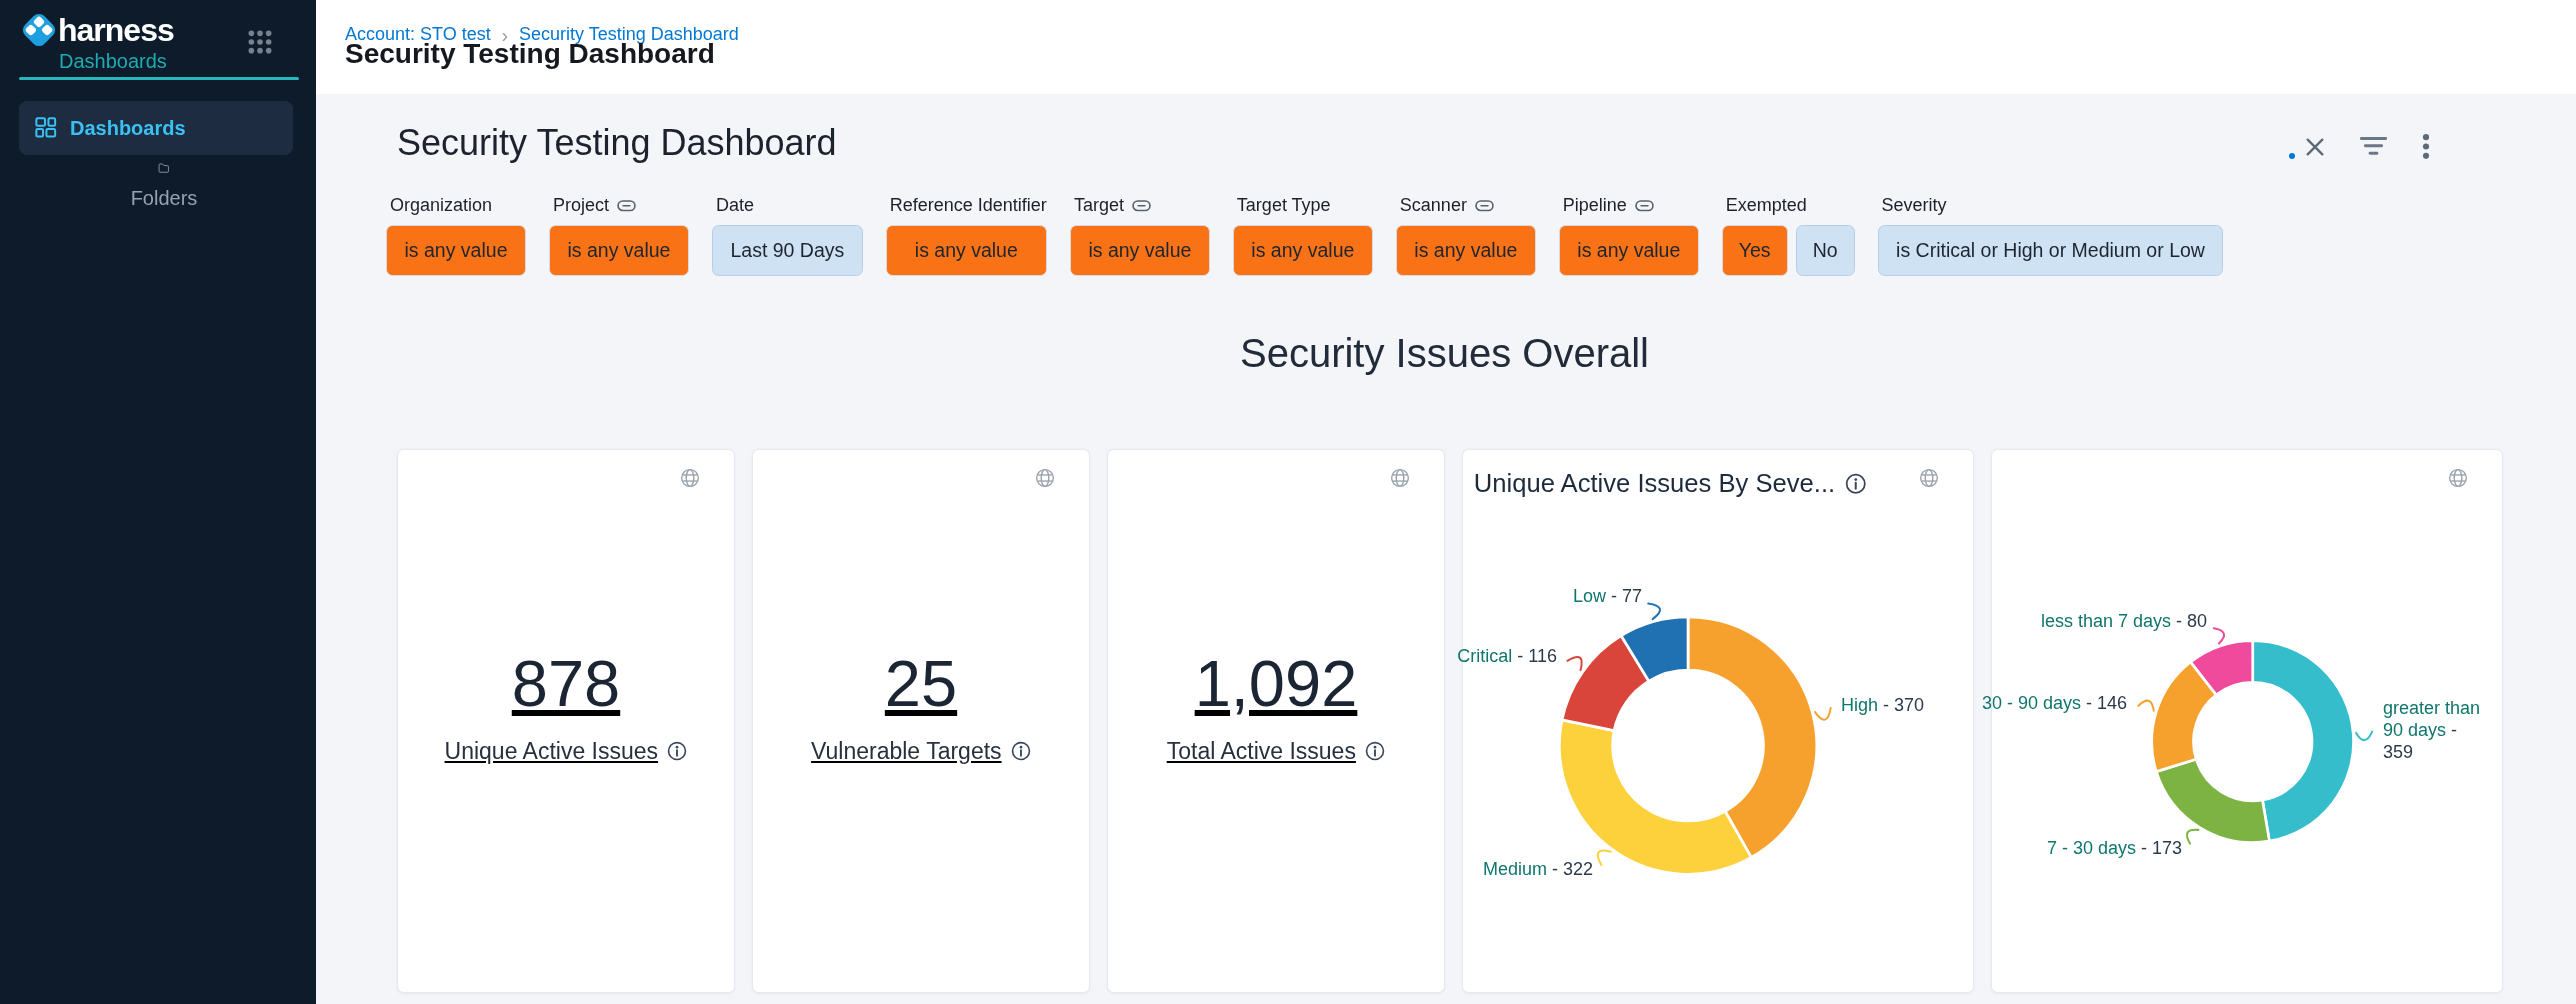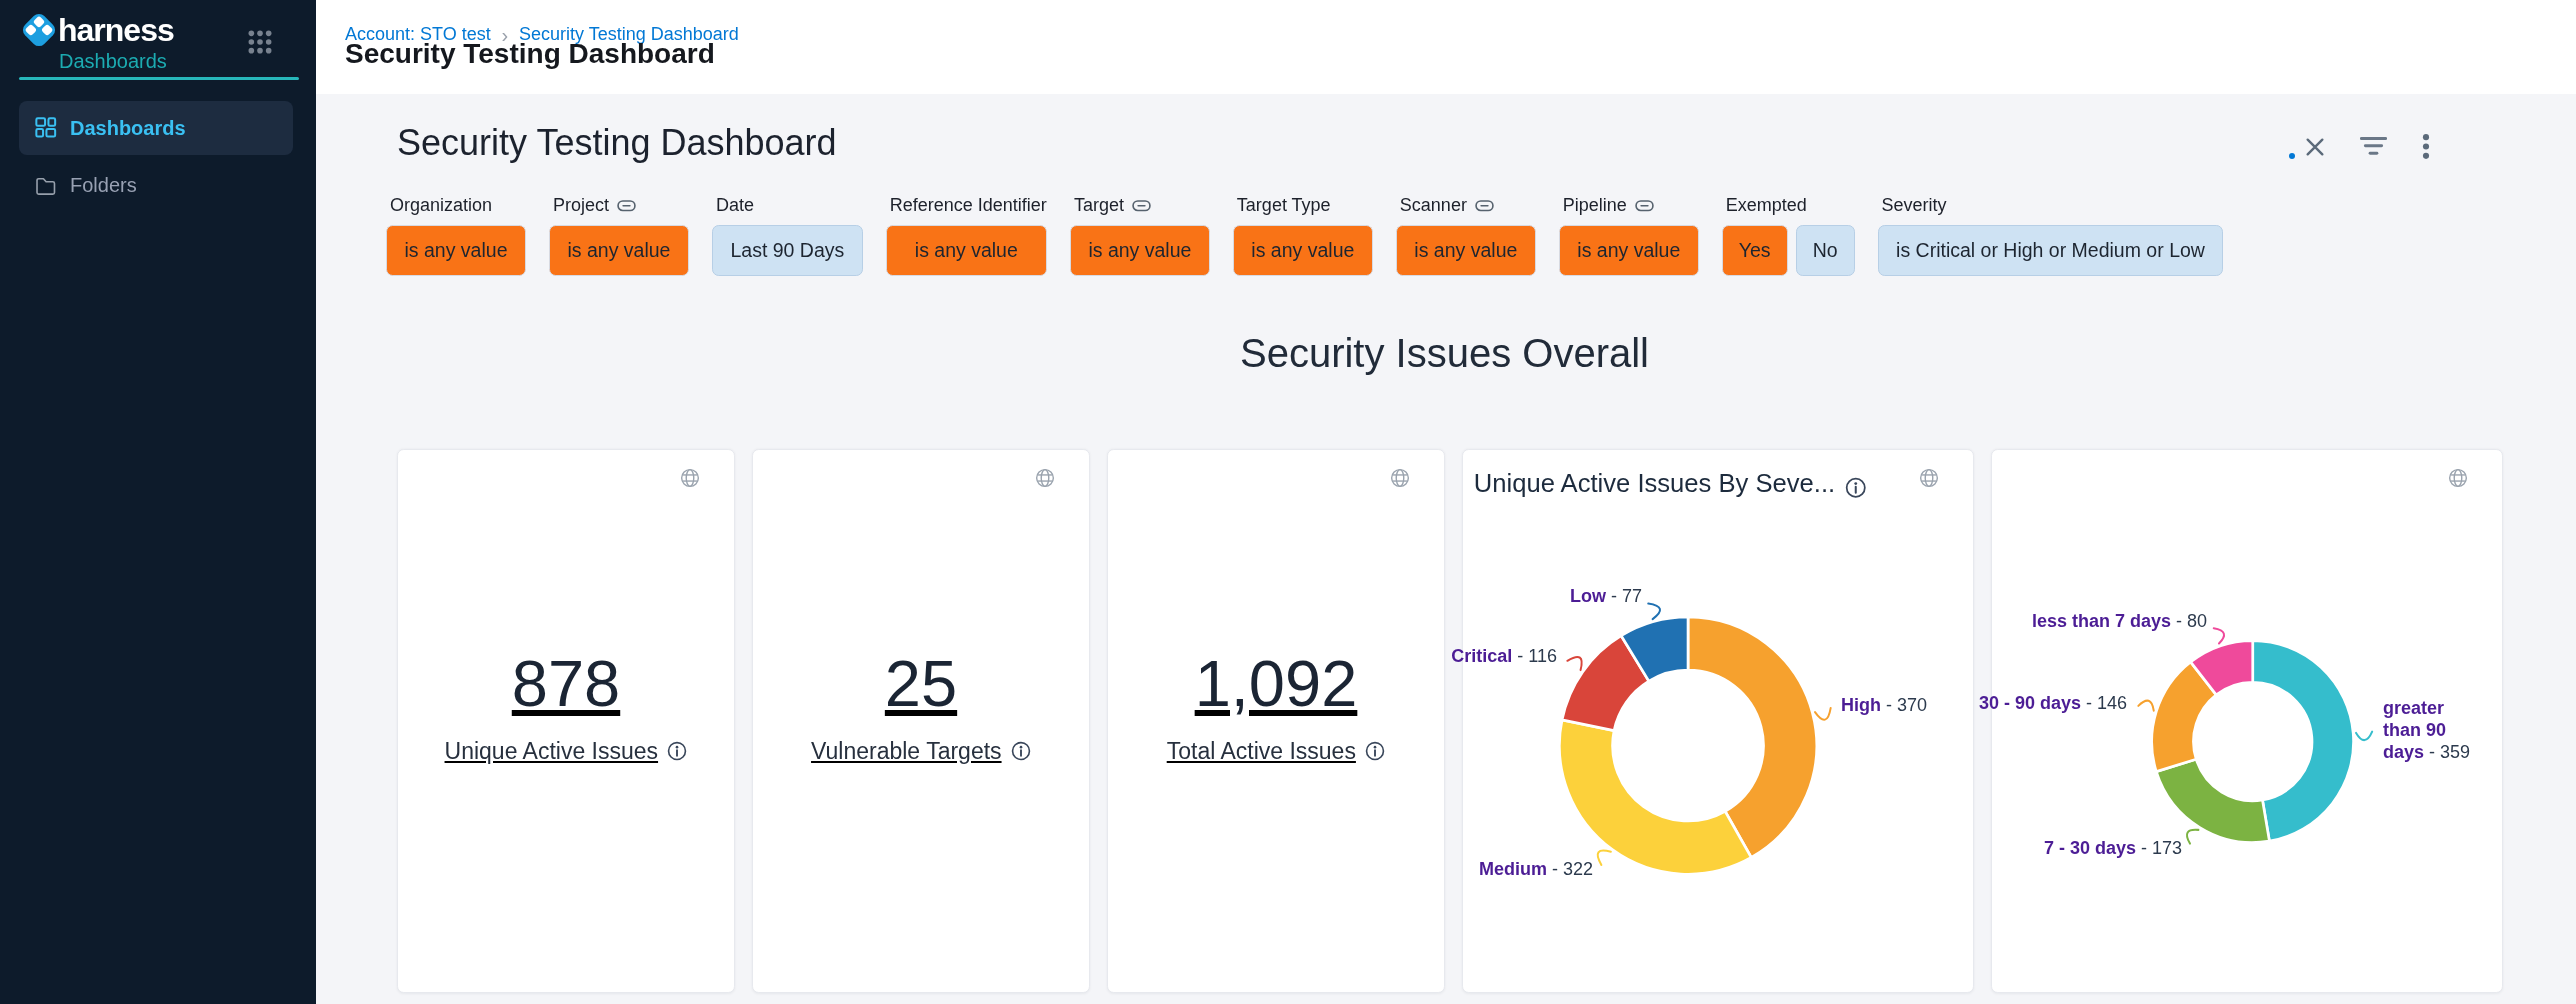--- a/index.html
+++ b/index.html
@@ -10,21 +10,21 @@
   .sidebar{position:absolute;left:0;top:0;width:316px;height:1005px;background:#0d1b2b;}
   .harness-logo{position:absolute;left:17.5px;top:9.4px;}
   .logo-text{position:absolute;left:58px;top:12px;font-size:32px;font-weight:700;color:#ffffff;letter-spacing:-1px;}
   .module-label{position:absolute;left:59px;top:50px;font-size:20px;font-weight:500;color:#1cabb1;}
   .apps-grid{position:absolute;left:248px;top:30px;}
   .sidebar-divider{position:absolute;left:19px;top:77px;width:280px;height:3.4px;background:#27b7ba;border-radius:2px;}
   .sidenav{position:absolute;left:19px;top:101px;right:23px;}
   .nav-item{display:flex;align-items:center;gap:13.5px;height:54px;padding-left:16px;border-radius:8px;
             font-size:20px;color:#98a1b3;cursor:pointer;}
   .nav-item.active{background:#1d2c40;color:#3ac0f2;font-weight:600;}
-  .nav-item + .nav-item{margin-top:6.7px;height:48px;}
+  .nav-item + .nav-item{margin-top:6.7px;height:48px;flex-direction:column;}
 
   
   .header{position:absolute;left:316px;top:0;right:0;height:94px;background:#ffffff;border-bottom:0.7px solid #e2e4e9;}
   .breadcrumb{position:absolute;left:29px;top:24px;display:flex;align-items:center;gap:10.8px;font-size:18px;}
   .crumb{color:#0278d5;text-decoration:none;cursor:pointer;}
   .crumb-sep{color:#99a0ab;font-size:20px;line-height:1;}
   .page-title{position:absolute;left:29px;top:38px;font-size:28px;font-weight:700;color:#15181e;}
 
   
   .content{position:absolute;left:316px;top:94px;right:0;bottom:0;background:#f4f5f8;}
@@ -44,25 +44,25 @@
   .section-heading{position:absolute;left:81px;top:237px;width:2095px;text-align:center;font-size:40px;color:#212b39;}
 
   .cards{position:absolute;left:81px;top:355px;display:flex;gap:17px;}
   .card{background:#ffffff;border:0.7px solid #e7e9ee;border-radius:6.7px;height:542px;position:relative;
         box-shadow:0 0.7px 2.7px rgba(20,30,50,.06);}
   .stat-card{width:336px;text-decoration:underline;}
   .donut-card{width:510px;}
   .globe{position:absolute;top:17.5px;right:34px;}
   .stat-value{margin-top:201px;text-align:center;font-size:65px;font-weight:500;color:#1b2534;line-height:1;}
   .stat-label{margin-top:21.5px;display:flex;justify-content:center;align-items:center;gap:9.4px;font-size:23px;color:#27303e;}
-  .donut-header{position:absolute;top:19px;left:10.8px;right:67px;display:flex;align-items:flex-end;gap:9.4px;}
+  .donut-header{position:absolute;top:19px;left:10.8px;right:67px;display:flex;align-items:center;gap:9.4px;}
   .donut-title{font-size:25.6px;font-weight:500;color:#1d2b3d;white-space:nowrap;overflow:hidden;}
   svg.donut{position:absolute;left:0;top:0;width:100%;height:100%;overflow:visible;}
   .chart-label{position:absolute;font-size:18px;line-height:1.22;color:#2c3a4d;transform:translateY(-50%);}
-  .chart-label b{color:#4c1d95;font-weight:700;}
+  .chart-label b{color:#0f766e;font-weight:400;}
   .chart-label.left{text-align:right;}
 </style>
 </head>
 <body>
 
 <div class="sidebar">
   <svg class="harness-logo" width="42" height="42" viewBox="-31 -31 62 62">
     <g transform="rotate(45)">
       <rect x="-20" y="-20" width="40" height="40" rx="11" fill="#1d9fe0"></rect>
       <rect x="-15" y="-15" width="13" height="13" rx="4" fill="#ffffff"></rect>

